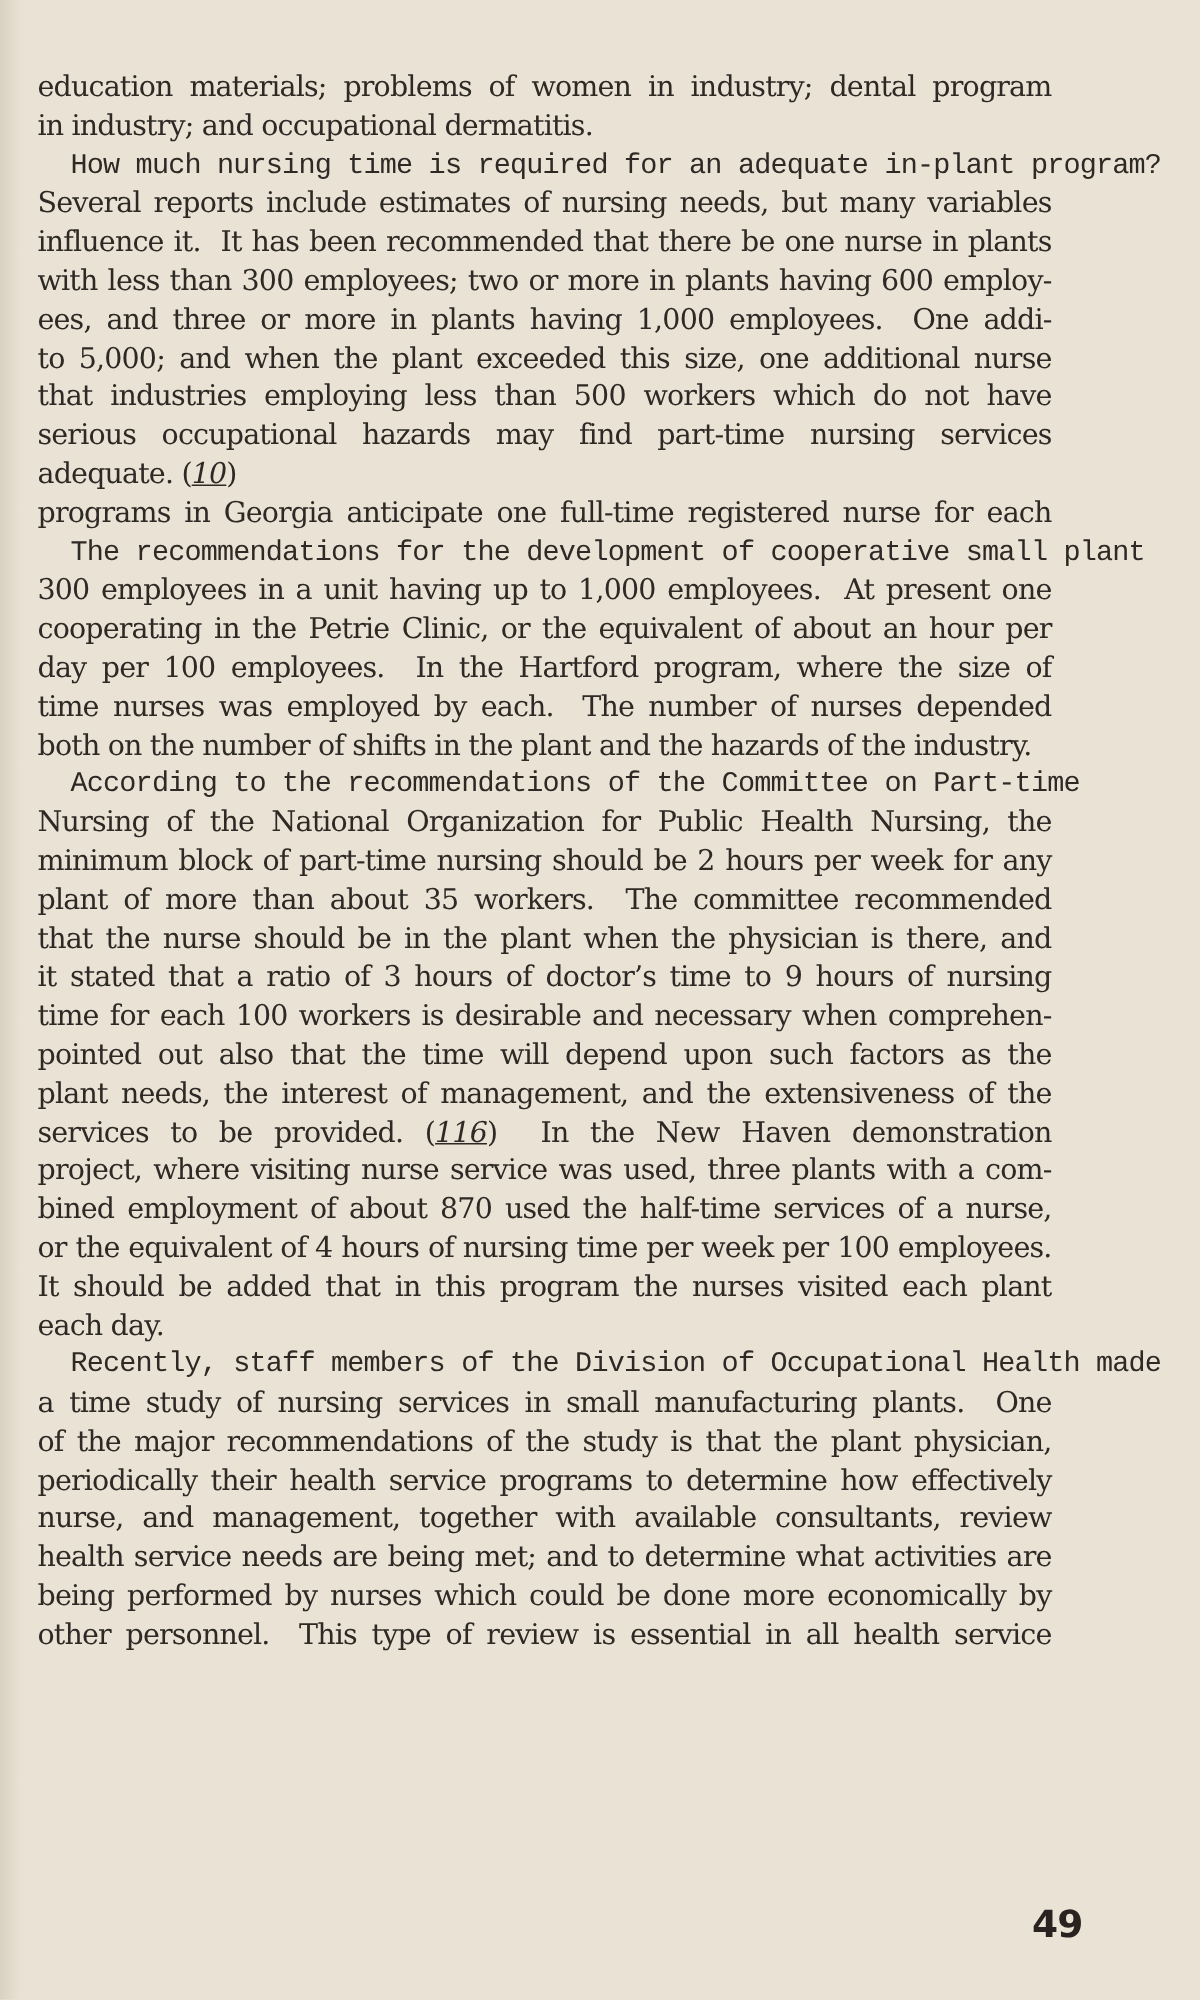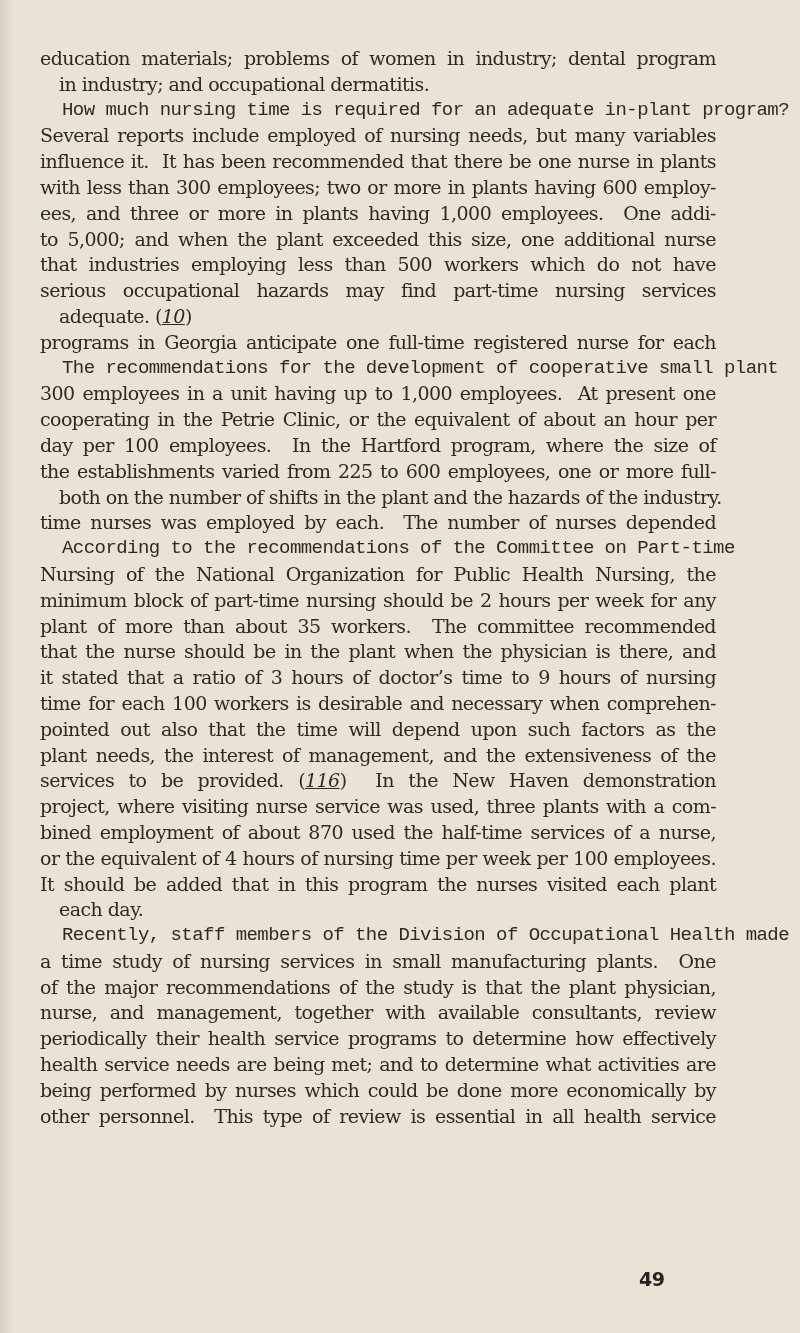--- a/index.html
+++ b/index.html
@@ -14,90 +14,88 @@
       overflow: hidden;
     }
     .page-shade {
       position: absolute;
       left: 0; top: 0;
       width: 14px; height: 1333px;
       background: linear-gradient(to right, #d9d1c2, rgba(233,226,213,0));
     }
     .text-column {
       position: absolute;
-      left: 40px;
+      left: 25px;
       top: 46px;
       width: 676px;
       font-family: "DejaVu Serif", "Liberation Serif", serif;
       font-size: 19px;
       line-height: 25.8px;
       color: #2e2925;
       letter-spacing: -0.55px;
     }
     .line {
       display: block;
       text-align: justify;
       text-align-last: justify;
       white-space: nowrap;
       height: 25.8px;
       overflow: visible;
     }
     .line.last {
       text-align-last: left;
-      margin-left: 19px;
     }
     .line.indent {
       padding-left: 22px;
       font-family: Liberation Mono, monospace;
     }
     .line .ital {
       font-style: italic;
       text-decoration: underline;
     }
     .page-number {
       position: absolute;
-      left: 639px;
+      left: 688px;
       top: 1268px;
       font-family: "DejaVu Sans", "Liberation Sans", sans-serif;
       font-weight: bold;
-      font-size: 19px;
+      font-size: 25px;
       color: #2a2220;
       letter-spacing: -0.5px;
     }
   </style>
 </head>
 <body>
 
 <div class="page-shade"></div>
 
 <div class="text-column" id="text-column">
     <div>
       <span class="line">education materials; problems of women in industry; dental program</span>
       <span class="line last">in industry; and occupational dermatitis.</span>
     </div>
     <div>
       <span class="line indent">How much nursing time is required for an adequate in-plant program?</span>
-      <span class="line">Several reports include employed of nursing needs, but many variables</span>
+      <span class="line">Several reports include estimates of nursing needs, but many variables</span>
       <span class="line">influence it.&nbsp; It has been recommended that there be one nurse in plants</span>
       <span class="line">with less than 300 employees; two or more in plants having 600 employ-</span>
       <span class="line">ees, and three or more in plants having 1,000 employees.&nbsp; One addi-</span>
       <span class="line">to 5,000; and when the plant exceeded this size, one additional nurse</span>
       <span class="line">that industries employing less than 500 workers which do not have</span>
       <span class="line">serious occupational hazards may find part-time nursing services</span>
       <span class="line last">adequate. (<span class="ital">10</span>)</span>
     </div>
     <div>
       <span class="line">programs in Georgia anticipate one full-time registered nurse for each</span>
       <span class="line indent">The recommendations for the development of cooperative small plant</span>
       <span class="line">300 employees in a unit having up to 1,000 employees.&nbsp; At present one</span>
       <span class="line">cooperating in the Petrie Clinic, or the equivalent of about an hour per</span>
       <span class="line">day per 100 employees.&nbsp; In the Hartford program, where the size of</span>
-      <span class="line">the establishments varied from 225 to 600 employees, one or more full-</span>
+      <span class="line">time nurses was employed by each.&nbsp; The number of nurses depended</span>
       <span class="line last">both on the number of shifts in the plant and the hazards of the industry.</span>
-      <span class="line">time nurses was employed by each.&nbsp; The number of nurses depended</span>
     </div>
     <div>
       <span class="line indent">According to the recommendations of the Committee on Part-time</span>
       <span class="line">Nursing of the National Organization for Public Health Nursing, the</span>
       <span class="line">minimum block of part-time nursing should be 2 hours per week for any</span>
       <span class="line">plant of more than about 35 workers.&nbsp; The committee recommended</span>
       <span class="line">that the nurse should be in the plant when the physician is there, and</span>
       <span class="line">it stated that a ratio of 3 hours of doctor’s time to 9 hours of nursing</span>
       <span class="line">time for each 100 workers is desirable and necessary when comprehen-</span>
       <span class="line">pointed out also that the time will depend upon such factors as the</span>
@@ -106,21 +104,21 @@
       <span class="line">project, where visiting nurse service was used, three plants with a com-</span>
       <span class="line">bined employment of about 870 used the half-time services of a nurse,</span>
       <span class="line">or the equivalent of 4 hours of nursing time per week per 100 employees.</span>
       <span class="line">It should be added that in this program the nurses visited each plant</span>
       <span class="line last">each day.</span>
     </div>
     <div>
       <span class="line indent">Recently, staff members of the Division of Occupational Health made</span>
       <span class="line">a time study of nursing services in small manufacturing plants.&nbsp; One</span>
       <span class="line">of the major recommendations of the study is that the plant physician,</span>
+      <span class="line">periodically their health service programs to determine how effectively</span>
       <span class="line">nurse, and management, together with available consultants, review</span>
-      <span class="line">periodically their health service programs to determine how effectively</span>
       <span class="line">health service needs are being met; and to determine what activities are</span>
       <span class="line">being performed by nurses which could be done more economically by</span>
       <span class="line">other personnel.&nbsp; This type of review is essential in all health service</span>
     </div>
   </div>
 
 <div class="page-number">49</div>
 
 </body></html>

